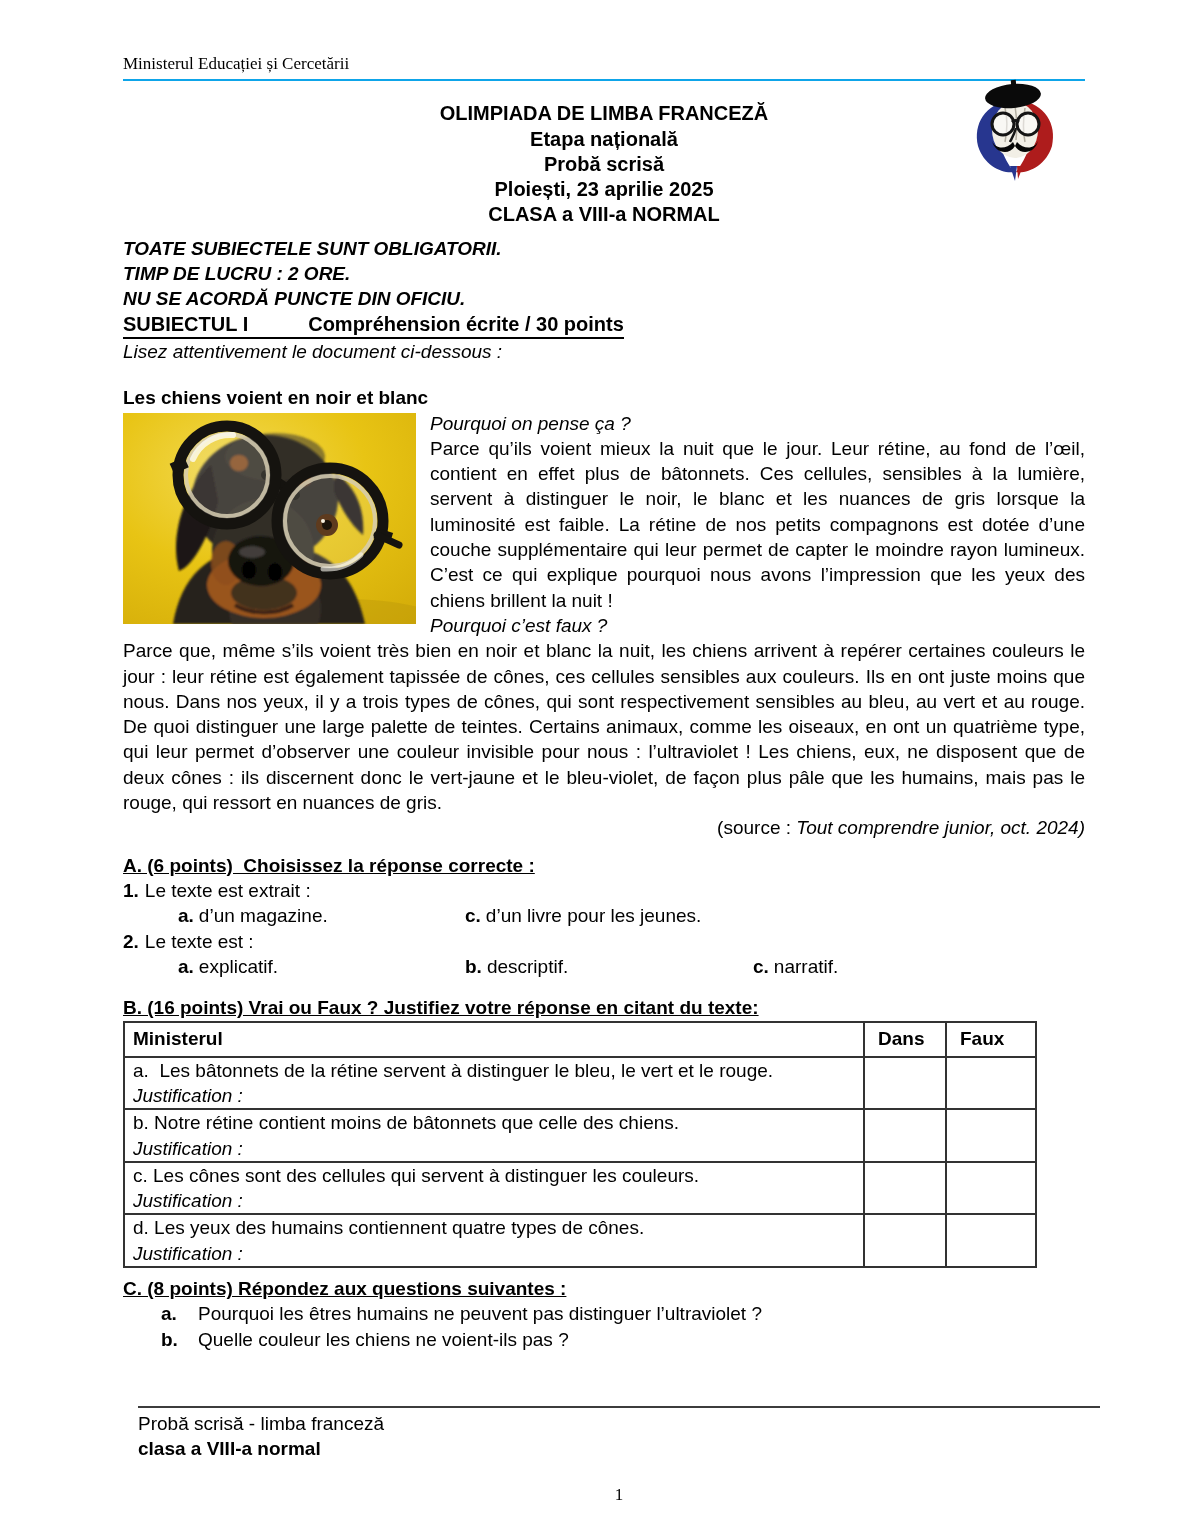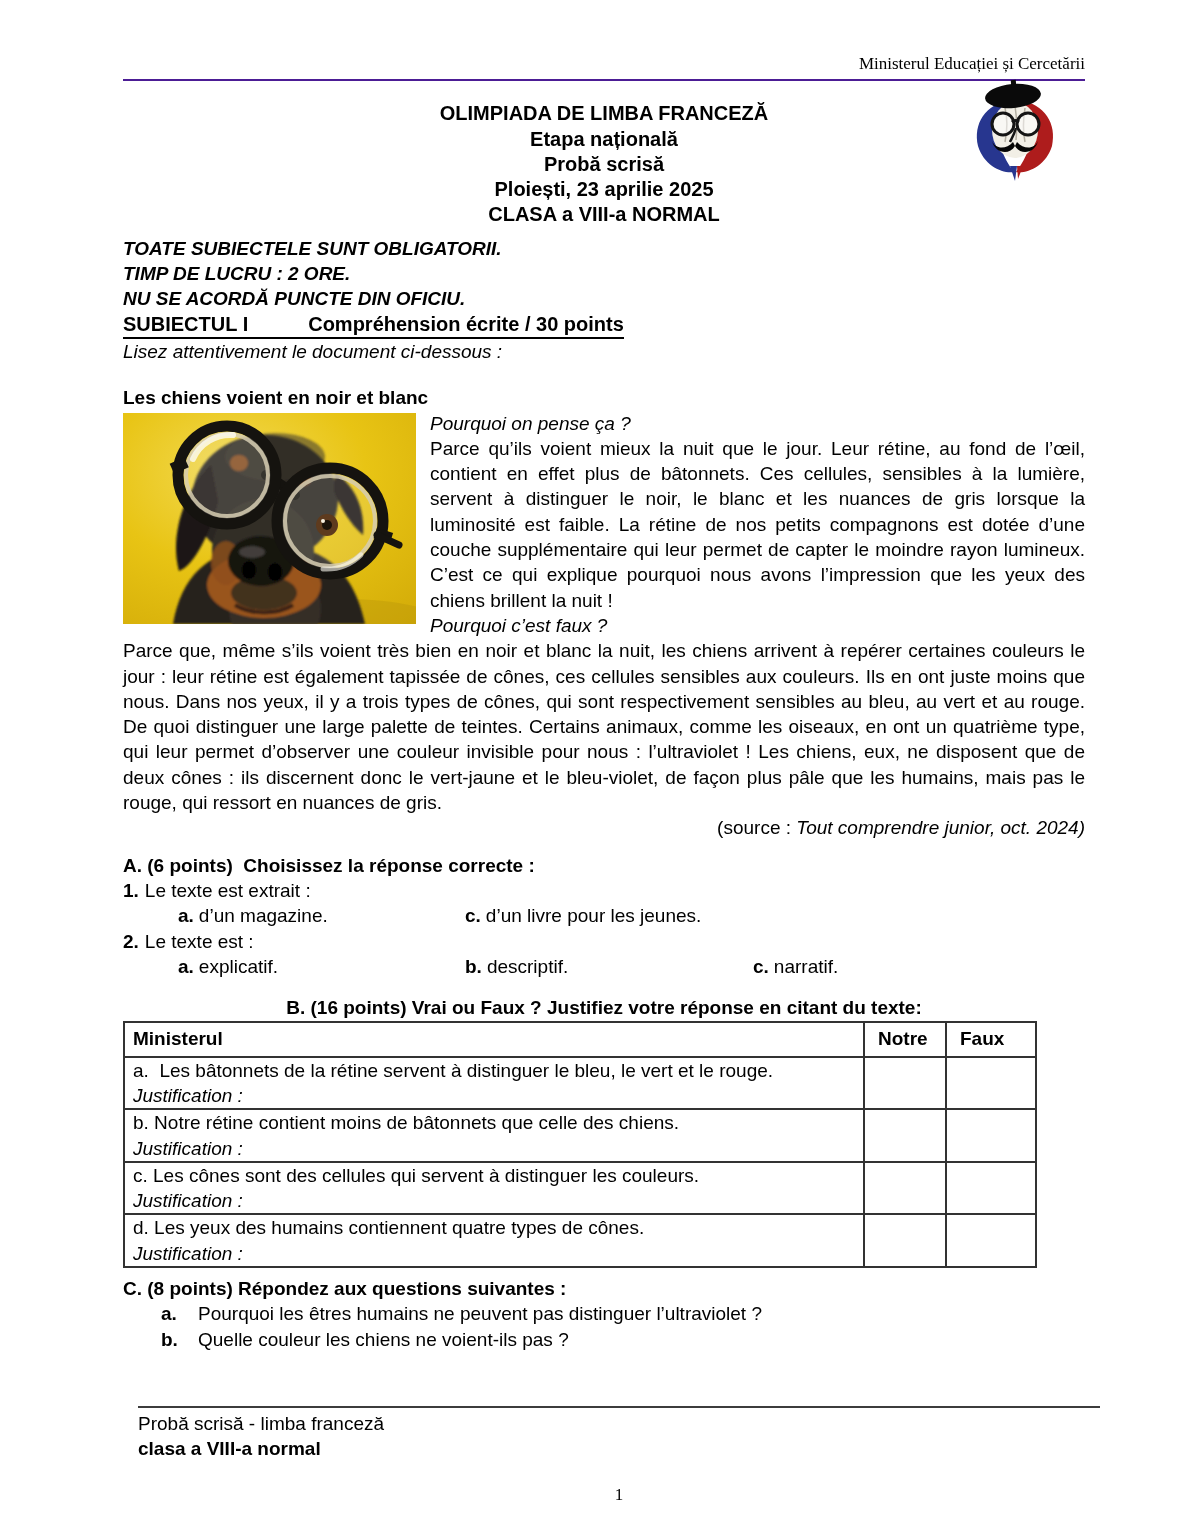--- a/index.html
+++ b/index.html
@@ -5,45 +5,45 @@
   * { margin:0; padding:0; box-sizing:border-box; }
   html,body { background:#fff; }
   body {
     width:1180px; height:1527px; position:relative; overflow:hidden;
     font-family:"Liberation Sans", sans-serif; font-size:19px; color:#000;
     line-height:25.3px;
   }
   .page { position:absolute; left:123px; top:51px; width:962px; }
 
   .ministry {
-    text-align:right; font-family:"Liberation Serif", serif; font-size:17px;
-    padding-bottom:3px; border-bottom:2px solid #4c1d95;
+    text-align:left; font-family:"Liberation Serif", serif; font-size:17px;
+    padding-bottom:3px; border-bottom:2px solid #0ea5e9;
   }
   .titles { margin-top:20px; text-align:center; font-weight:bold; font-size:20px; }
   .notice { margin-top:8px; font-weight:bold; font-style:italic; }
   .subject-wrap { }
   .subject-underline { display:inline-block; font-weight:bold; font-size:20px;
     border-bottom:2.5px solid #000; padding-bottom:0px; }
   .subject-title { margin-left:60px; }
   .italic { font-style:italic; }
   .b { font-weight:bold; }
   .pre { white-space:pre-wrap; }
 
   .article-heading { margin-top:21px; font-weight:bold; }
   .article { }
   .photo { float:left; width:293px; height:211px; margin:2px 14px 4px 0; }
   .photo svg { display:block; }
   .just { text-align:justify; }
   .clear { clear:left; }
   .source { text-align:right; }
   .italic-inline { font-style:italic; }
 
-  .sec-heading { font-weight:bold; }
+  .sec-heading { font-weight:bold;text-decoration:underline; }
   .mt-a { margin-top:12px; }
-  .mt-b { margin-top:16px; margin-bottom:1px;text-align:center; }
+  .mt-b { margin-top:16px; margin-bottom:1px; }
   .mt-c { margin-top:8px; }
   .qline .num { margin-right:6px; }
   .opts { display:grid; grid-template-columns:287px 288px auto; padding-left:55px; }
   .opt .letter { font-weight:bold; margin-right:5px; }
 
   table.vf { border-collapse:collapse; table-layout:fixed; width:912px; }
   table.vf col.c-aff { width:740px; }
   table.vf col.c-vrai { width:82px; }
   table.vf col.c-faux { width:90px; }
   table.vf th, table.vf td { border:2px solid #323232; vertical-align:top; text-align:left; }
@@ -174,21 +174,21 @@
 
   <table class="vf">
     <colgroup>
         <col class="c-aff">
         <col class="c-vrai">
         <col class="c-faux">
       </colgroup>
     <tbody>
         <tr>
       <th>Ministerul</th>
-      <th class="vf-small">Notre</th>
+      <th class="vf-small">Dans</th>
       <th class="vf-small">Faux</th>
     </tr>
     <tr>
       <td class="aff">
         <div class="pre">a.  Les bâtonnets de la rétine servent à distinguer le bleu, le vert et le rouge.</div>
         <div class="justif">Justification :</div>
       </td>
       <td></td>
       <td></td>
     </tr>

